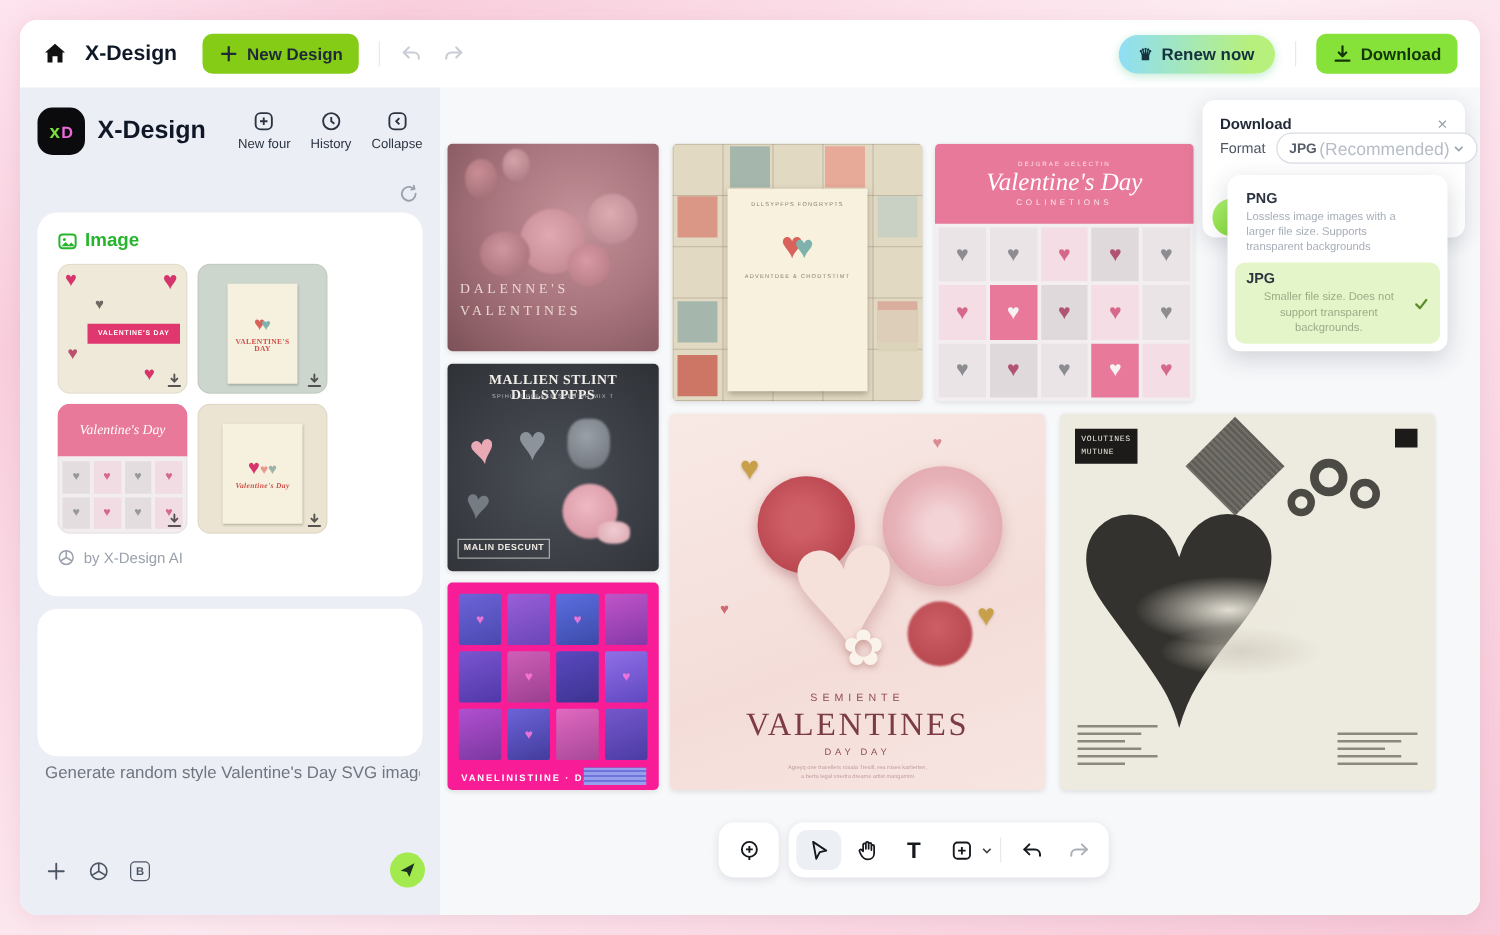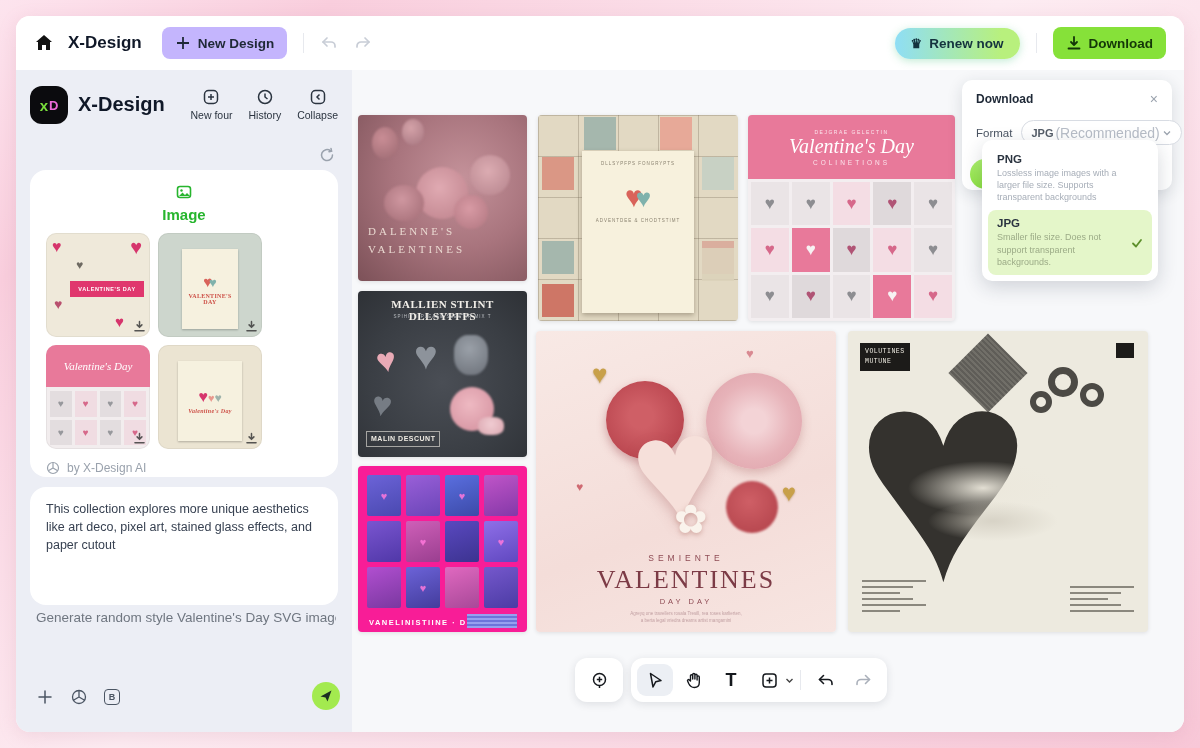--- a/index.html
+++ b/index.html
@@ -11,21 +11,21 @@
   }
   .window { position:absolute; inset:16px; background:#fff; border-radius:14px; overflow:hidden;
             box-shadow:0 4px 18px rgba(190,120,150,.18); }
 
   
   .topbar { height:54px; display:flex; align-items:center; padding:0 18px; gap:10px; background:#fff; }
   .home-ic { width:20px; height:20px; color:#111; }
   .brand-title { font-size:17px; font-weight:800; color:#101828; margin:0 10px 0 4px; }
   .btn { display:inline-flex; align-items:center; gap:7px; border-radius:8px; font-size:13.5px;
          font-weight:600; color:#1f2937; padding:8px 13px; cursor:pointer; white-space:nowrap; }
-  .btn.gray { background:#c4b5fd; }
+  .btn.gray { background:#84cc16; }
   .tb-div { width:1px; height:20px; background:#e7e9ee; margin:0 6px; }
   .hist-arrows { display:flex; gap:16px; color:#c8cdd6; }
   .hist-arrows svg { width:18px; height:18px; }
   .spacer { flex:1; }
   .btn.renew { border-radius:999px; background:linear-gradient(90deg,#8fdef5 0%,#b8f07d 85%);
                color:#14333e; box-shadow:0 2px 8px rgba(120,210,160,.45); padding:8px 16px; }
   .btn.green { background:#86e139; color:#143608; font-weight:700; }
   .ic16 { width:16px; height:16px; }
 
   
@@ -37,21 +37,21 @@
   .sb-logo .ld { color:#ea6bd8; font-weight:800; font-size:13px; }
   .sb-brand { font-size:20px; font-weight:800; color:#101828; margin:7px 0 0 10px; flex:1; }
   .sb-actions { display:flex; gap:16px; margin-top:2px; }
   .sb-action { display:flex; flex-direction:column; align-items:center; gap:3px; color:#2b3440;
                font-size:10.5px; cursor:pointer; }
   .sb-action svg { width:18px; height:18px; }
   .sb-refresh { position:absolute; right:16px; top:76px; width:18px; height:18px; color:#9aa2ad; cursor:pointer; }
 
   .img-card { position:absolute; left:14px; top:100px; width:308px; height:307px; background:#fff;
               border-radius:16px; padding:14px 16px; }
-  .img-label { display:flex; align-items:center; gap:6px; color:#27b52e; font-weight:700; font-size:15px;flex-direction:column; }
+  .img-label { display:flex; align-items:center; gap:6px; color:#27b52e; font-weight:700; font-size:15px; }
   .img-label svg { width:16px; height:16px; }
   .thumb-grid { display:grid; grid-template-columns:104px 104px; grid-template-rows:104px 104px;
                 gap:8px; margin-top:10px; }
   .thumb { border-radius:10px; position:relative; overflow:hidden; cursor:pointer;
            box-shadow:0 0 0 1px rgba(0,0,0,.05) inset; }
   .dl-mini { position:absolute; right:4px; bottom:4px; width:13px; height:13px; color:#3b3b3b; opacity:.85; }
   .grid-bg { background-image:linear-gradient(rgba(120,110,95,.28) 1px,transparent 1px),
              linear-gradient(90deg,rgba(120,110,95,.28) 1px,transparent 1px);
              background-size:26px 26px; }
   .t-heart { position:absolute; line-height:1; }
@@ -199,36 +199,36 @@
   .tool.dim { color:#aab0ba; }
   .t-glyph { font-size:18px; font-weight:600; }
   .chev { width:9px; height:9px; margin-left:-4px; color:#444; }
 
   
   .dl-panel { position:absolute; right:12px; top:64px; width:210px; height:110px; background:#fff;
               border-radius:10px; box-shadow:0 4px 16px rgba(30,40,60,.14); padding:12px 14px; z-index:30; }
   .dl-head { display:flex; align-items:center; justify-content:space-between; }
   .dl-title { font-size:12px; font-weight:700; color:#1f2937; }
   .dl-close { color:#9aa2ad; font-size:14px; cursor:pointer; line-height:1; }
-  .fmt-row { display:flex; align-items:center; gap:9px; margin-top:14px; }
+  .fmt-row { display:flex; align-items:center; gap:9px; margin-top:0; }
   .fmt-label { font-size:11.5px; color:#4b5563; }
   .fmt-select { flex:1; border:1px solid #d8dce3; border-radius:13px; height:25px; display:flex;
                 align-items:center; padding:0 9px; gap:2px; cursor:pointer; background:#fff; }
   .fmt-val { font-size:11px; font-weight:700; color:#555d68; }
   .fmt-hint { font-size:14px; color:#b7bdc7; flex:1; white-space:nowrap; overflow:hidden; }
   .fmt-chev { width:10px; height:10px; color:#9aa2ad; }
   .dl-confirm { position:absolute; left:8px; top:79px; width:92px; height:30px; border-radius:15px;
                 background:linear-gradient(180deg,#abf06c,#8ee243); cursor:pointer; }
   .dl-menu { position:absolute; right:26px; top:124px; width:176px; background:#fff; border-radius:10px;
              box-shadow:0 6px 20px rgba(30,40,60,.18); padding:6px; z-index:40; }
   .dl-opt { padding:7px 9px; border-radius:8px; cursor:pointer; position:relative; }
   .dl-opt .name { font-size:11.5px; font-weight:700; color:#2b3440; }
   .dl-opt .desc { font-size:9px; line-height:1.35; color:#a7aeb8; margin-top:2px; padding-right:14px; }
   .dl-opt.sel { background:#e4f6c9; }
-  .dl-opt.sel .desc { color:#9cab87; }
+  .dl-opt.sel .desc { color:#9cab87;text-align:center; }
   .opt-check { position:absolute; right:9px; top:50%; transform:translateY(-50%); width:12px; height:12px; color:#5c8f2a; }
 
   .heart { line-height:1; position:absolute; }
 </style>
 </head>
 <body>
 
 <div class="window">
 
   <div class="topbar">
@@ -364,21 +364,20 @@
       <div class="by-row">
         <svg viewBox="0 0 14 14" fill="none" stroke="currentColor" stroke-width="1.2">
             <circle cx="7" cy="7" r="5.5"></circle>
             <path d="M7 7V1.5M7 7l4.7 2.8M7 7 2.3 9.8"></path>
           </svg>
         <span>by X-Design AI</span>
       </div>
     </div>
 
     <div class="msg-card">
-      <p>This collection explores more unique aesthetics like art deco, pixel art, stained glass effects, and paper cutout</p>
     </div>
 
     <input class="sb-input" value="Generate random style Valentine's Day SVG images." style="">
 
     <div class="attach-row">
       <svg class="ic" viewBox="0 0 18 18" fill="none" stroke="currentColor" stroke-width="1.5" stroke-linecap="round">
           <path d="M9 3v12M3 9h12"></path>
         </svg>
       <svg class="ic" viewBox="0 0 18 18" fill="none" stroke="currentColor" stroke-width="1.3">
           <circle cx="9" cy="9" r="6.5"></circle>

